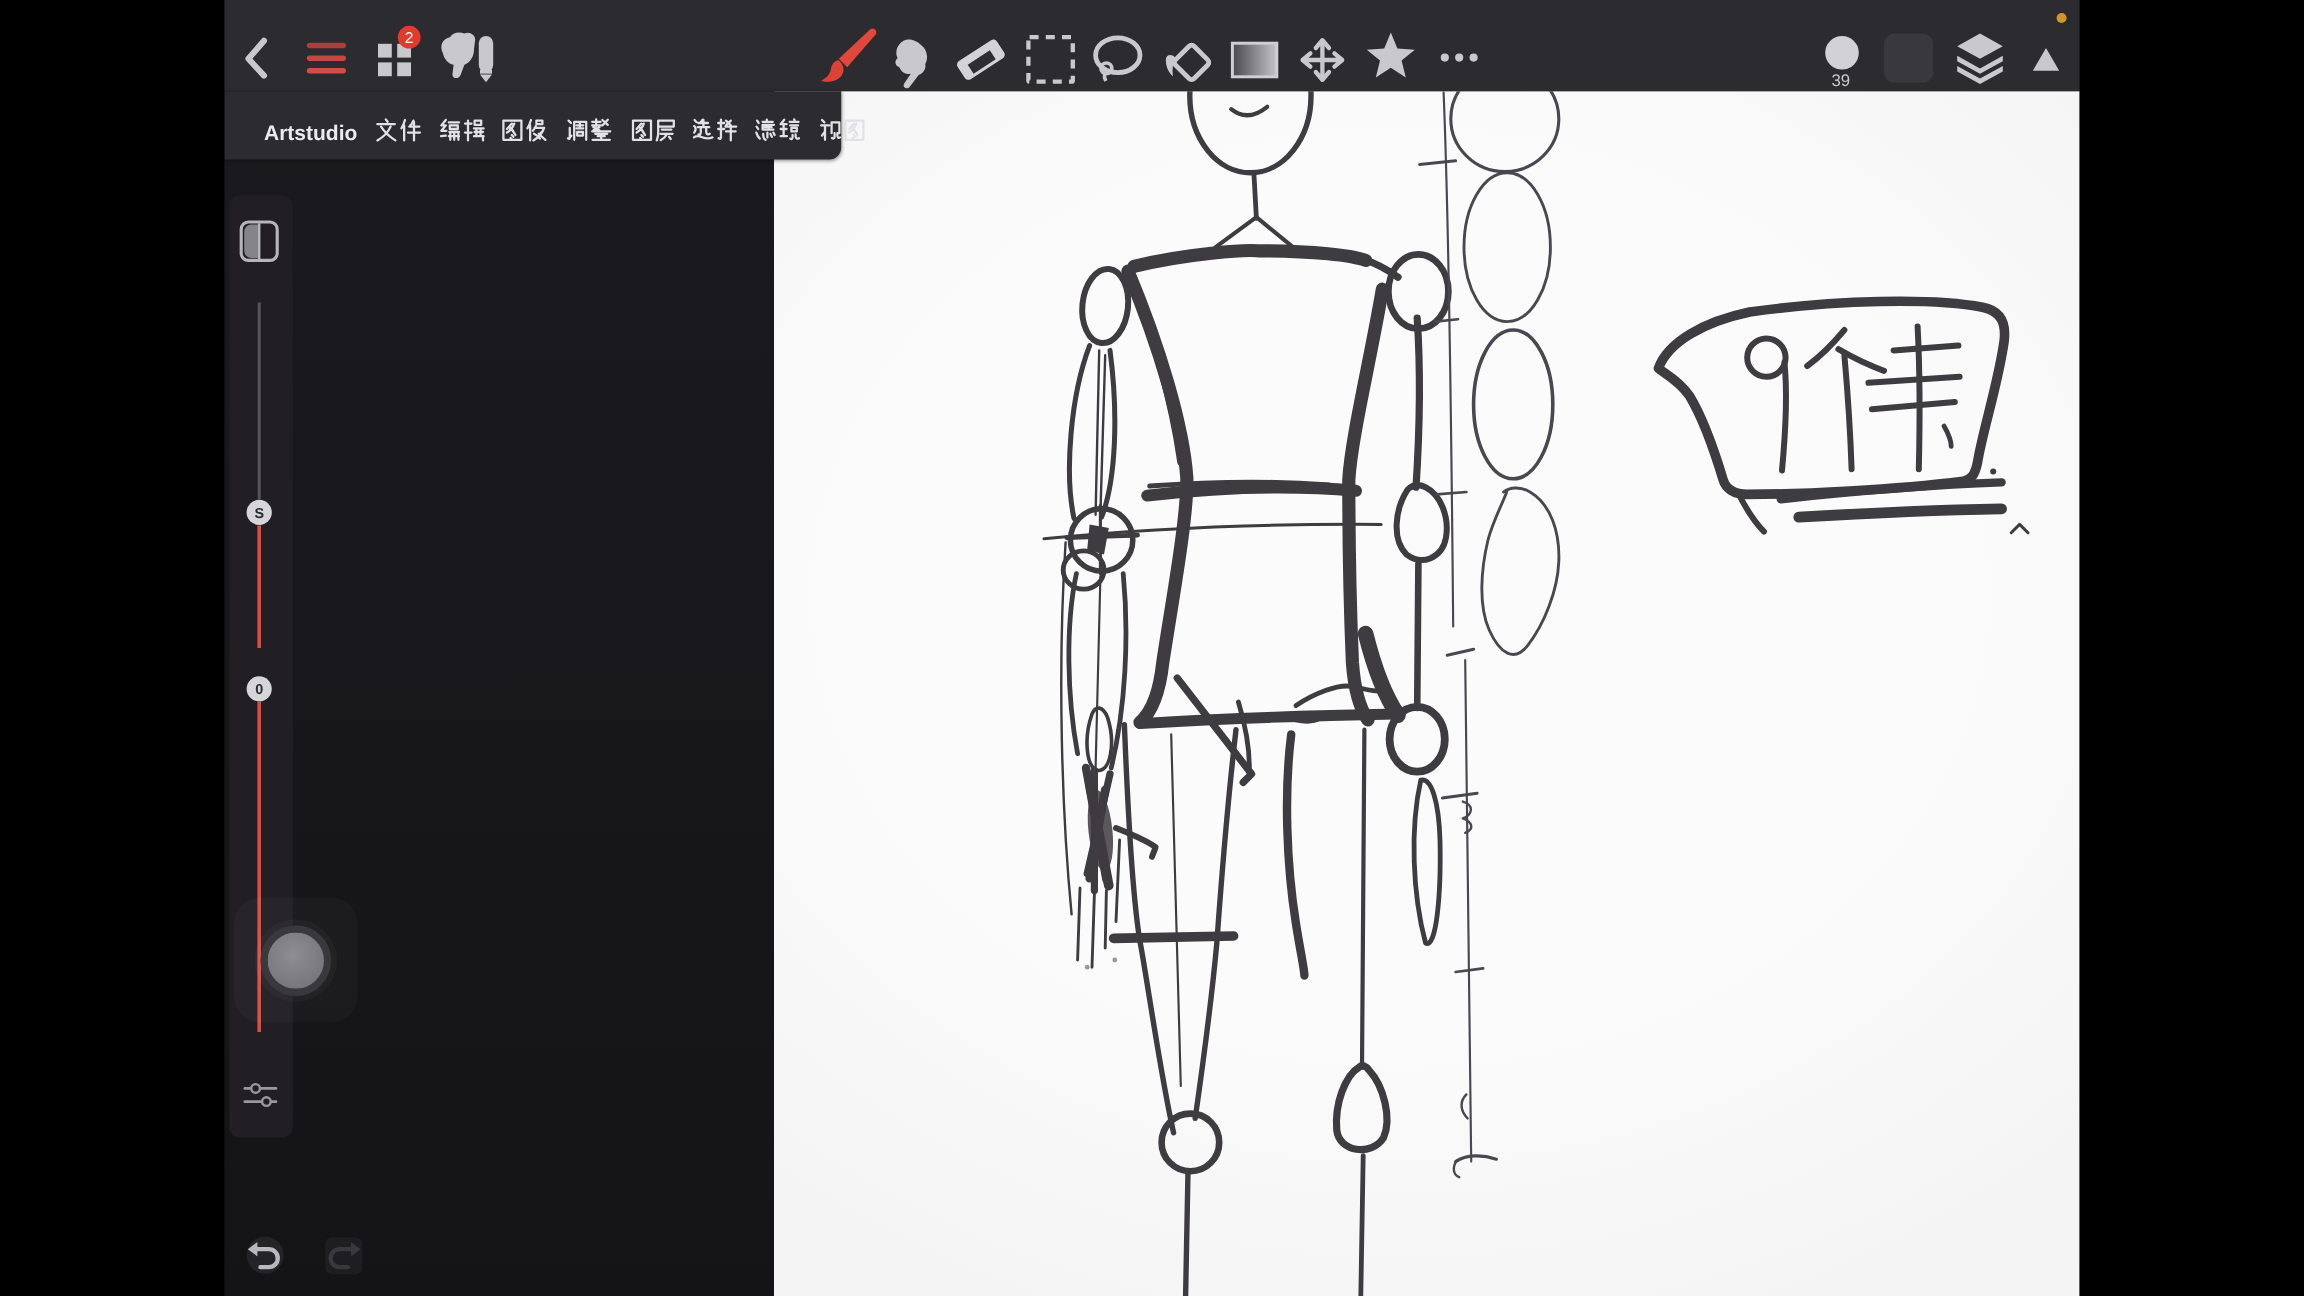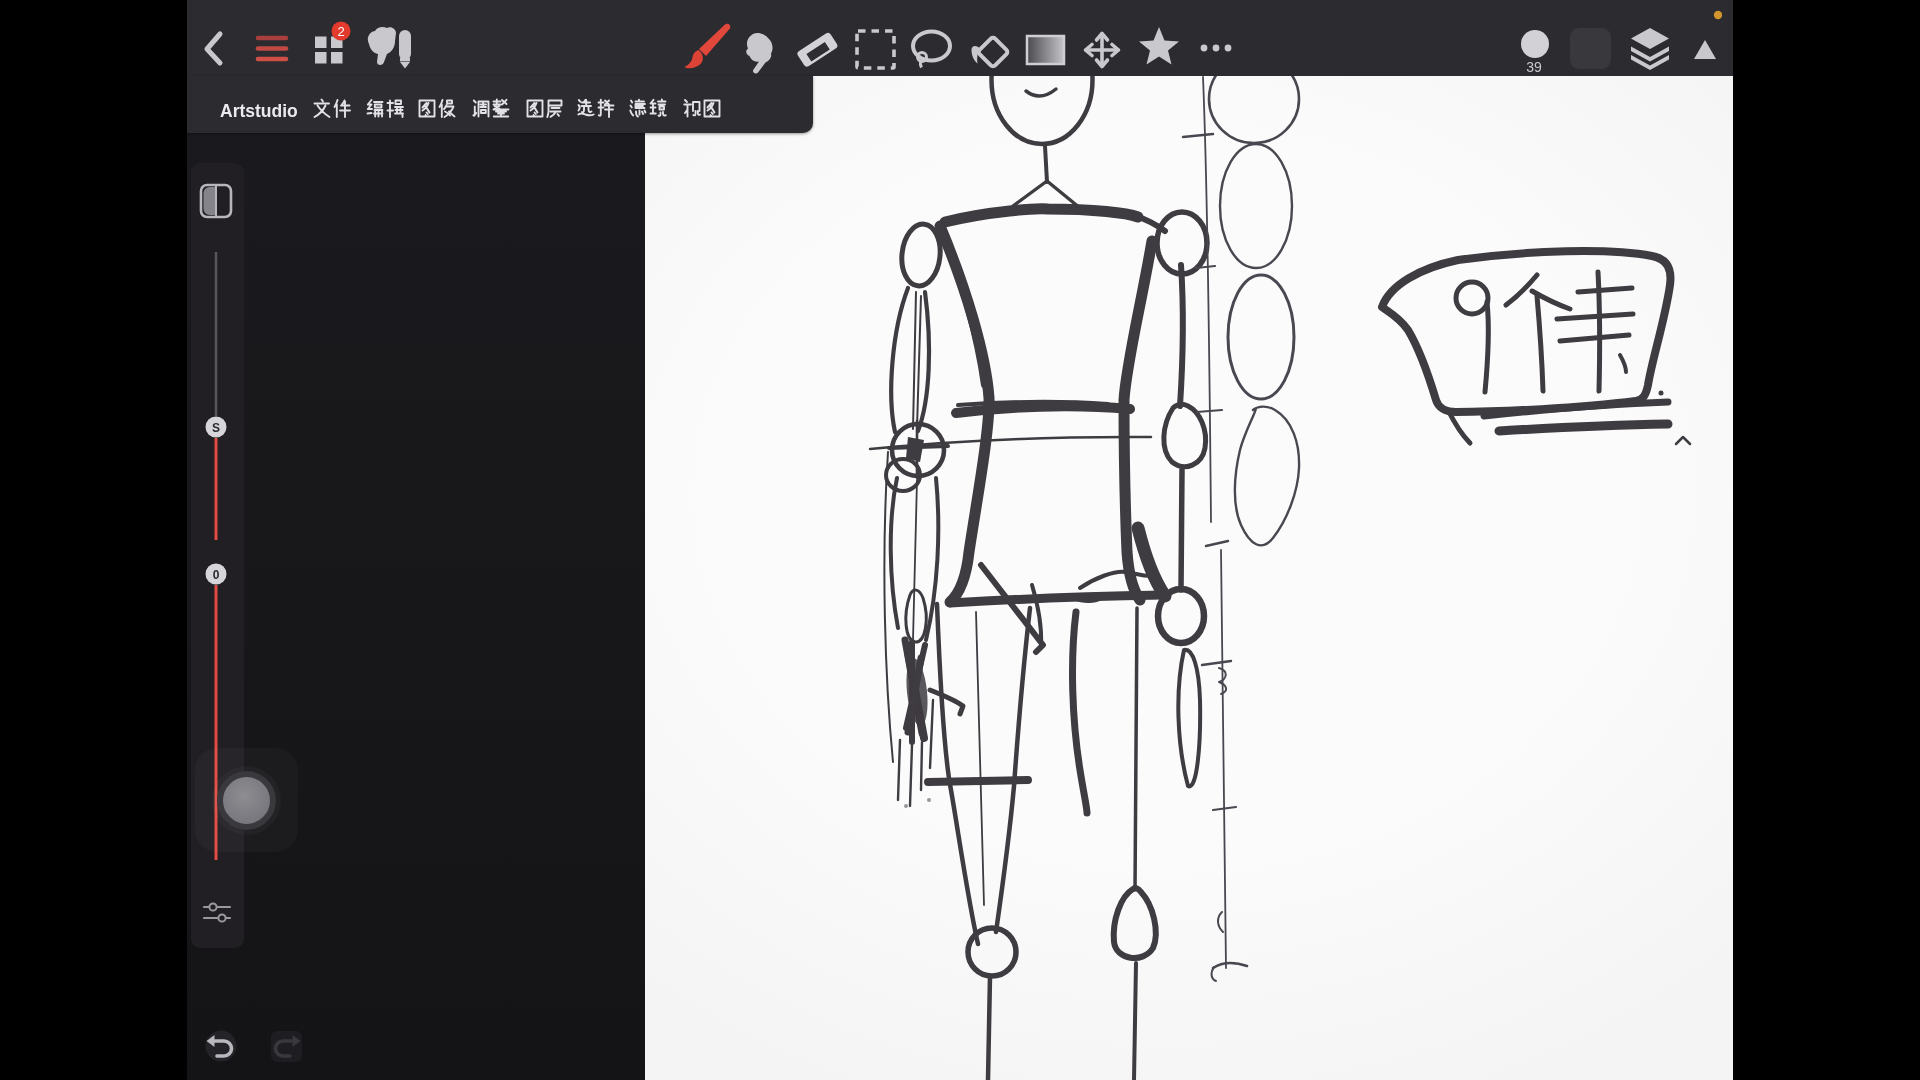--- a/index.html
+++ b/index.html
@@ -1,20 +1,20 @@
 <!DOCTYPE html>
 <html><head>
 <meta charset="utf-8">
 <style>
   html,body{margin:0;padding:0;background:#000;width:1920px;height:1080px;overflow:hidden;}
   body{font-family:"Liberation Sans",sans-serif;}
   #app{position:absolute;left:187px;top:0;width:1546px;height:1080px;background:linear-gradient(180deg,#1b1a1e 0%,#171619 60%,#141316 100%);overflow:hidden;}
   #canvas{position:absolute;left:458px;top:76px;width:1088px;height:1004px;background:radial-gradient(ellipse 75% 65% at 48% 42%,#fbfbfb 55%,#f4f4f5 100%);}
   #toolbar{position:absolute;left:0;top:0;width:1546px;height:76px;background:#2c2b2f;}
-  #menubar{position:absolute;left:0;top:76px;width:626px;height:57px;background:#2c2b2f;border-radius:0 0 10px 0;box-shadow:0 1px 3px rgba(0,0,0,.4);}
+  #menubar{position:absolute;left:0;top:76px;width:514px;height:57px;background:#2c2b2f;border-radius:0 0 10px 0;box-shadow:0 1px 3px rgba(0,0,0,.4);}
   #strip{position:absolute;left:4px;top:163px;width:53px;height:785px;background:#211f23;border-radius:9px;}
   svg{display:block}
 </style>
 </head>
 <body>
 <div id="app">
 <div id="canvas">
 <svg width="1088" height="1004" viewBox="645 76 1088 1004" fill="none" stroke-linecap="round" stroke-linejoin="round" style="filter:blur(0.35px)">
 <g stroke="#3e3b41">
 

